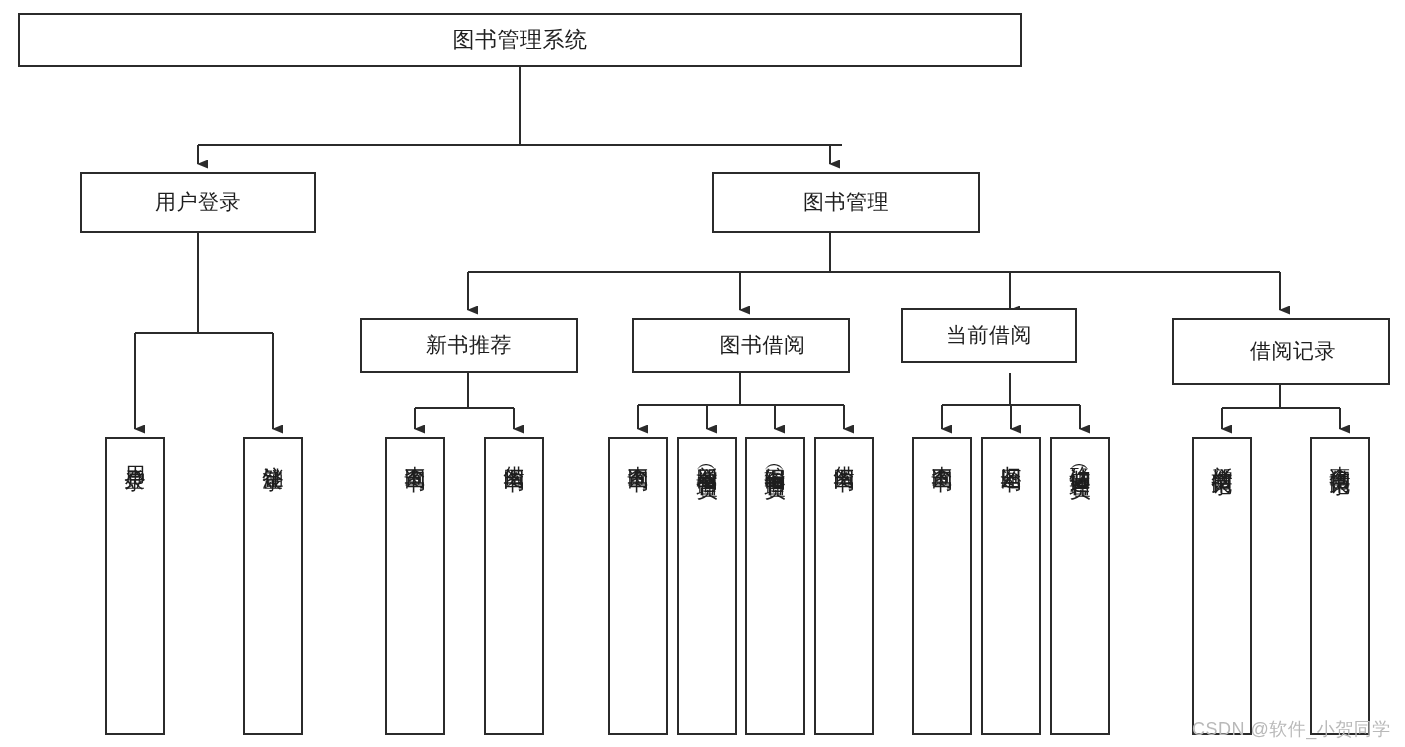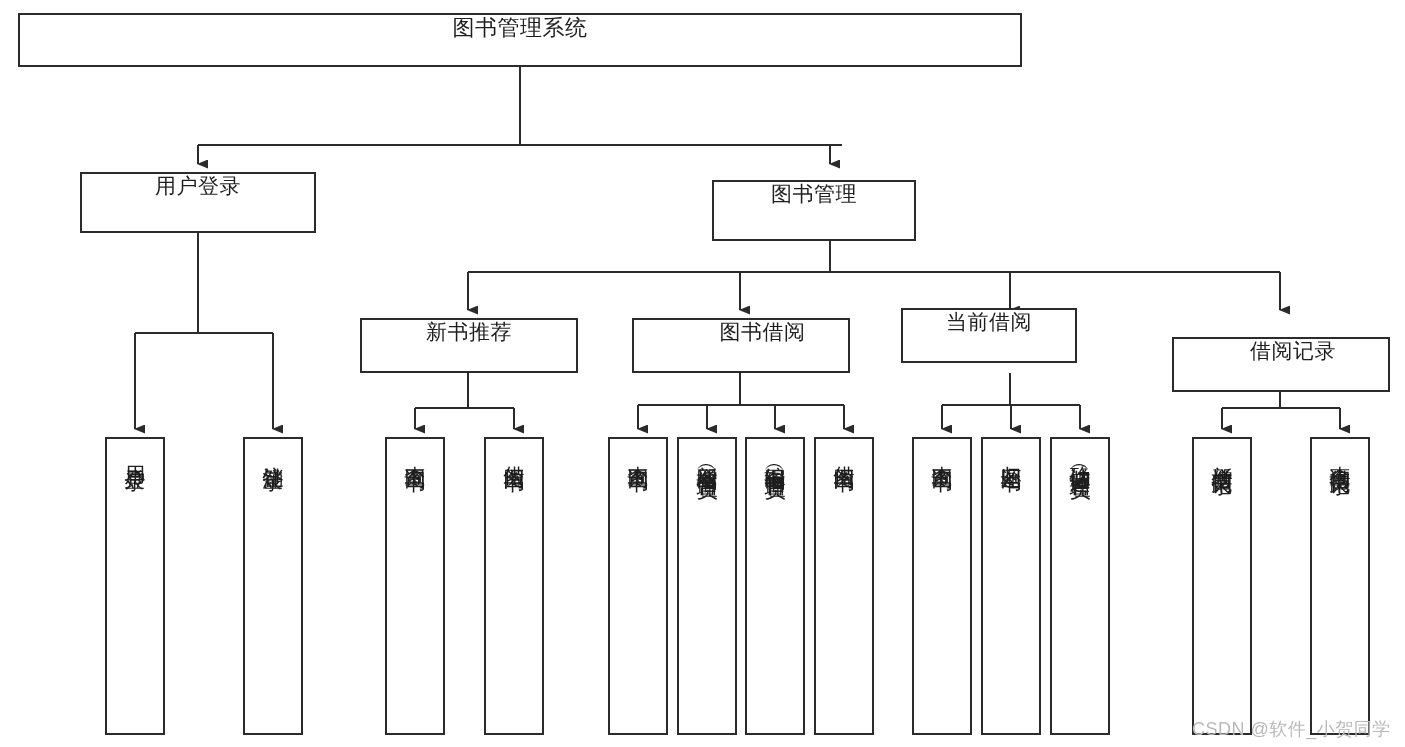--- a/index.html
+++ b/index.html
@@ -25,21 +25,21 @@
     width: 1405px;
     height: 747px;
     pointer-events: none;
   }
   .node {
     position: absolute;
     box-sizing: border-box;
     border: 2px solid #2b2b2b;
     background: #ffffff;
     display: flex;
-    align-items: flex-start;
+    align-items: center;
     justify-content: center;
     color: #1e1e1e;
   }
   .node .label {
     display: block;
     text-align: center;
     line-height: 1.18;
     letter-spacing: 0.5px;
   }
   
@@ -127,34 +127,34 @@
     </g>
   </svg>
 
   <div class="node h root" style="left:18px; top:13px; width:1004px; height:54px;">
     <span class="label">图书管理系统</span>
   </div>
 
   <div class="node h" style="left:80px; top:172px; width:236px; height:61px;">
     <span class="label">用户登录</span>
   </div>
-  <div class="node h" style="left:712px; top:180px; width:204px; height:61px;">
+  <div class="node h" style="left:712px; top:172px; width:268px; height:61px;">
     <span class="label">图书管理</span>
   </div>
 
   <div class="node h" style="left:360px; top:318px; width:218px; height:55px;">
     <span class="label">新书推荐</span>
   </div>
   <div class="node h" style="left:632px; top:318px; width:218px; height:55px;padding-left:43px;">
     <span class="label">图书借阅</span>
   </div>
   <div class="node h" style="left:901px; top:308px; width:176px; height:55px;">
     <span class="label">当前借阅</span>
   </div>
-  <div class="node h" style="left:1172px; top:337px; width:218px; height:55px;padding-left:24px;">
+  <div class="node h" style="left:1172px; top:318px; width:218px; height:67px;padding-left:24px;">
     <span class="label">借阅记录</span>
   </div>
 
   <div class="node v" style="left:105px; top:437px; width:60px; height:298px;">
     <span class="label">用户登录</span>
   </div>
   <div class="node v" style="left:243px; top:437px; width:60px; height:298px;">
     <span class="label">注销登录</span>
   </div>
 

